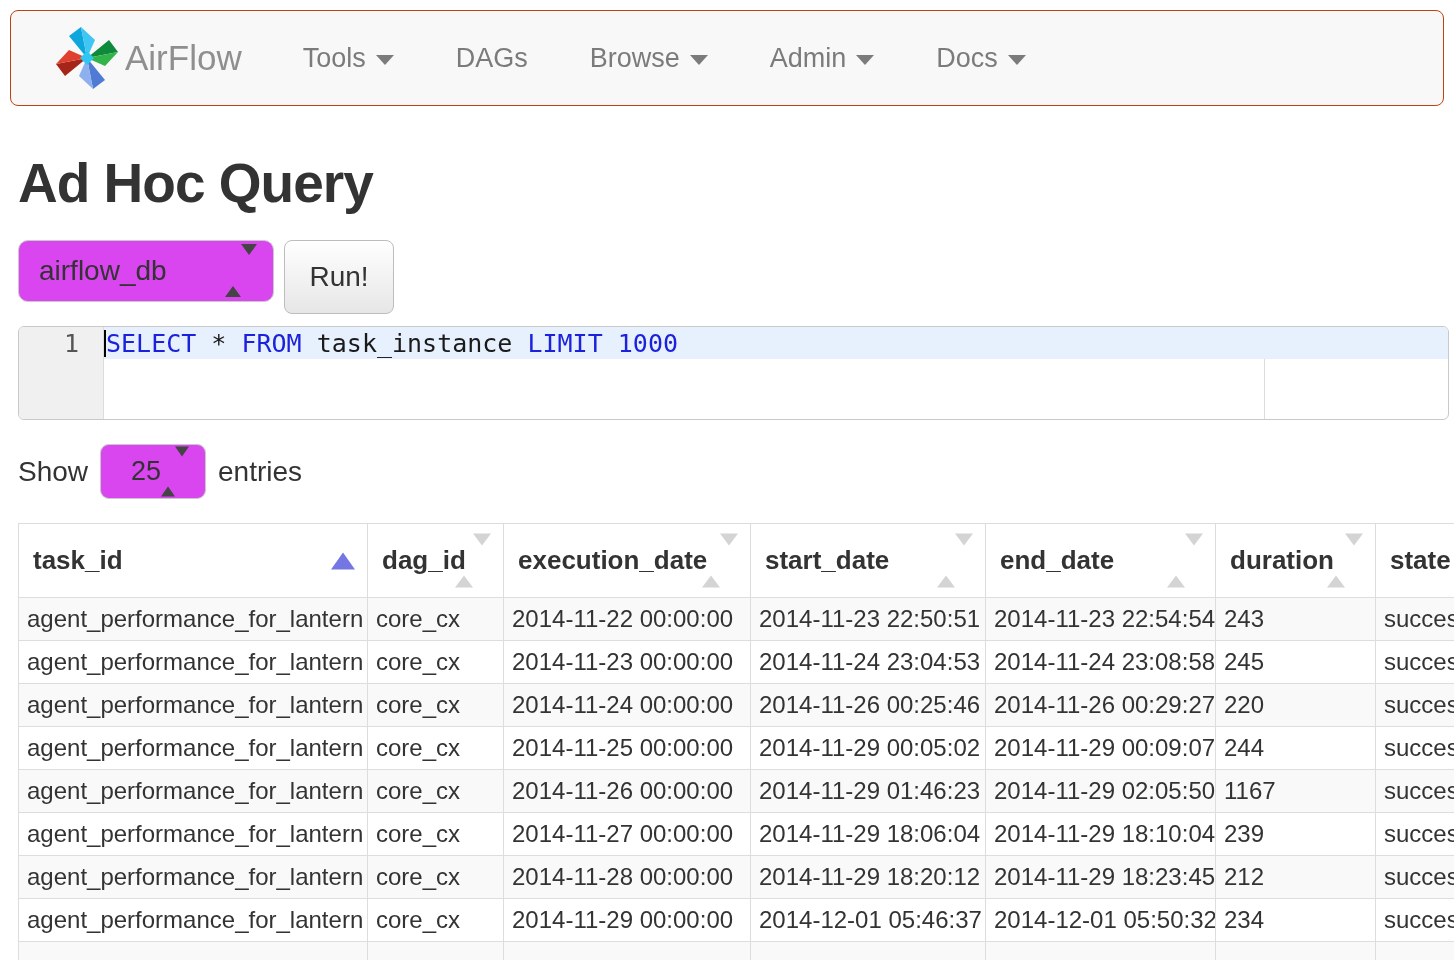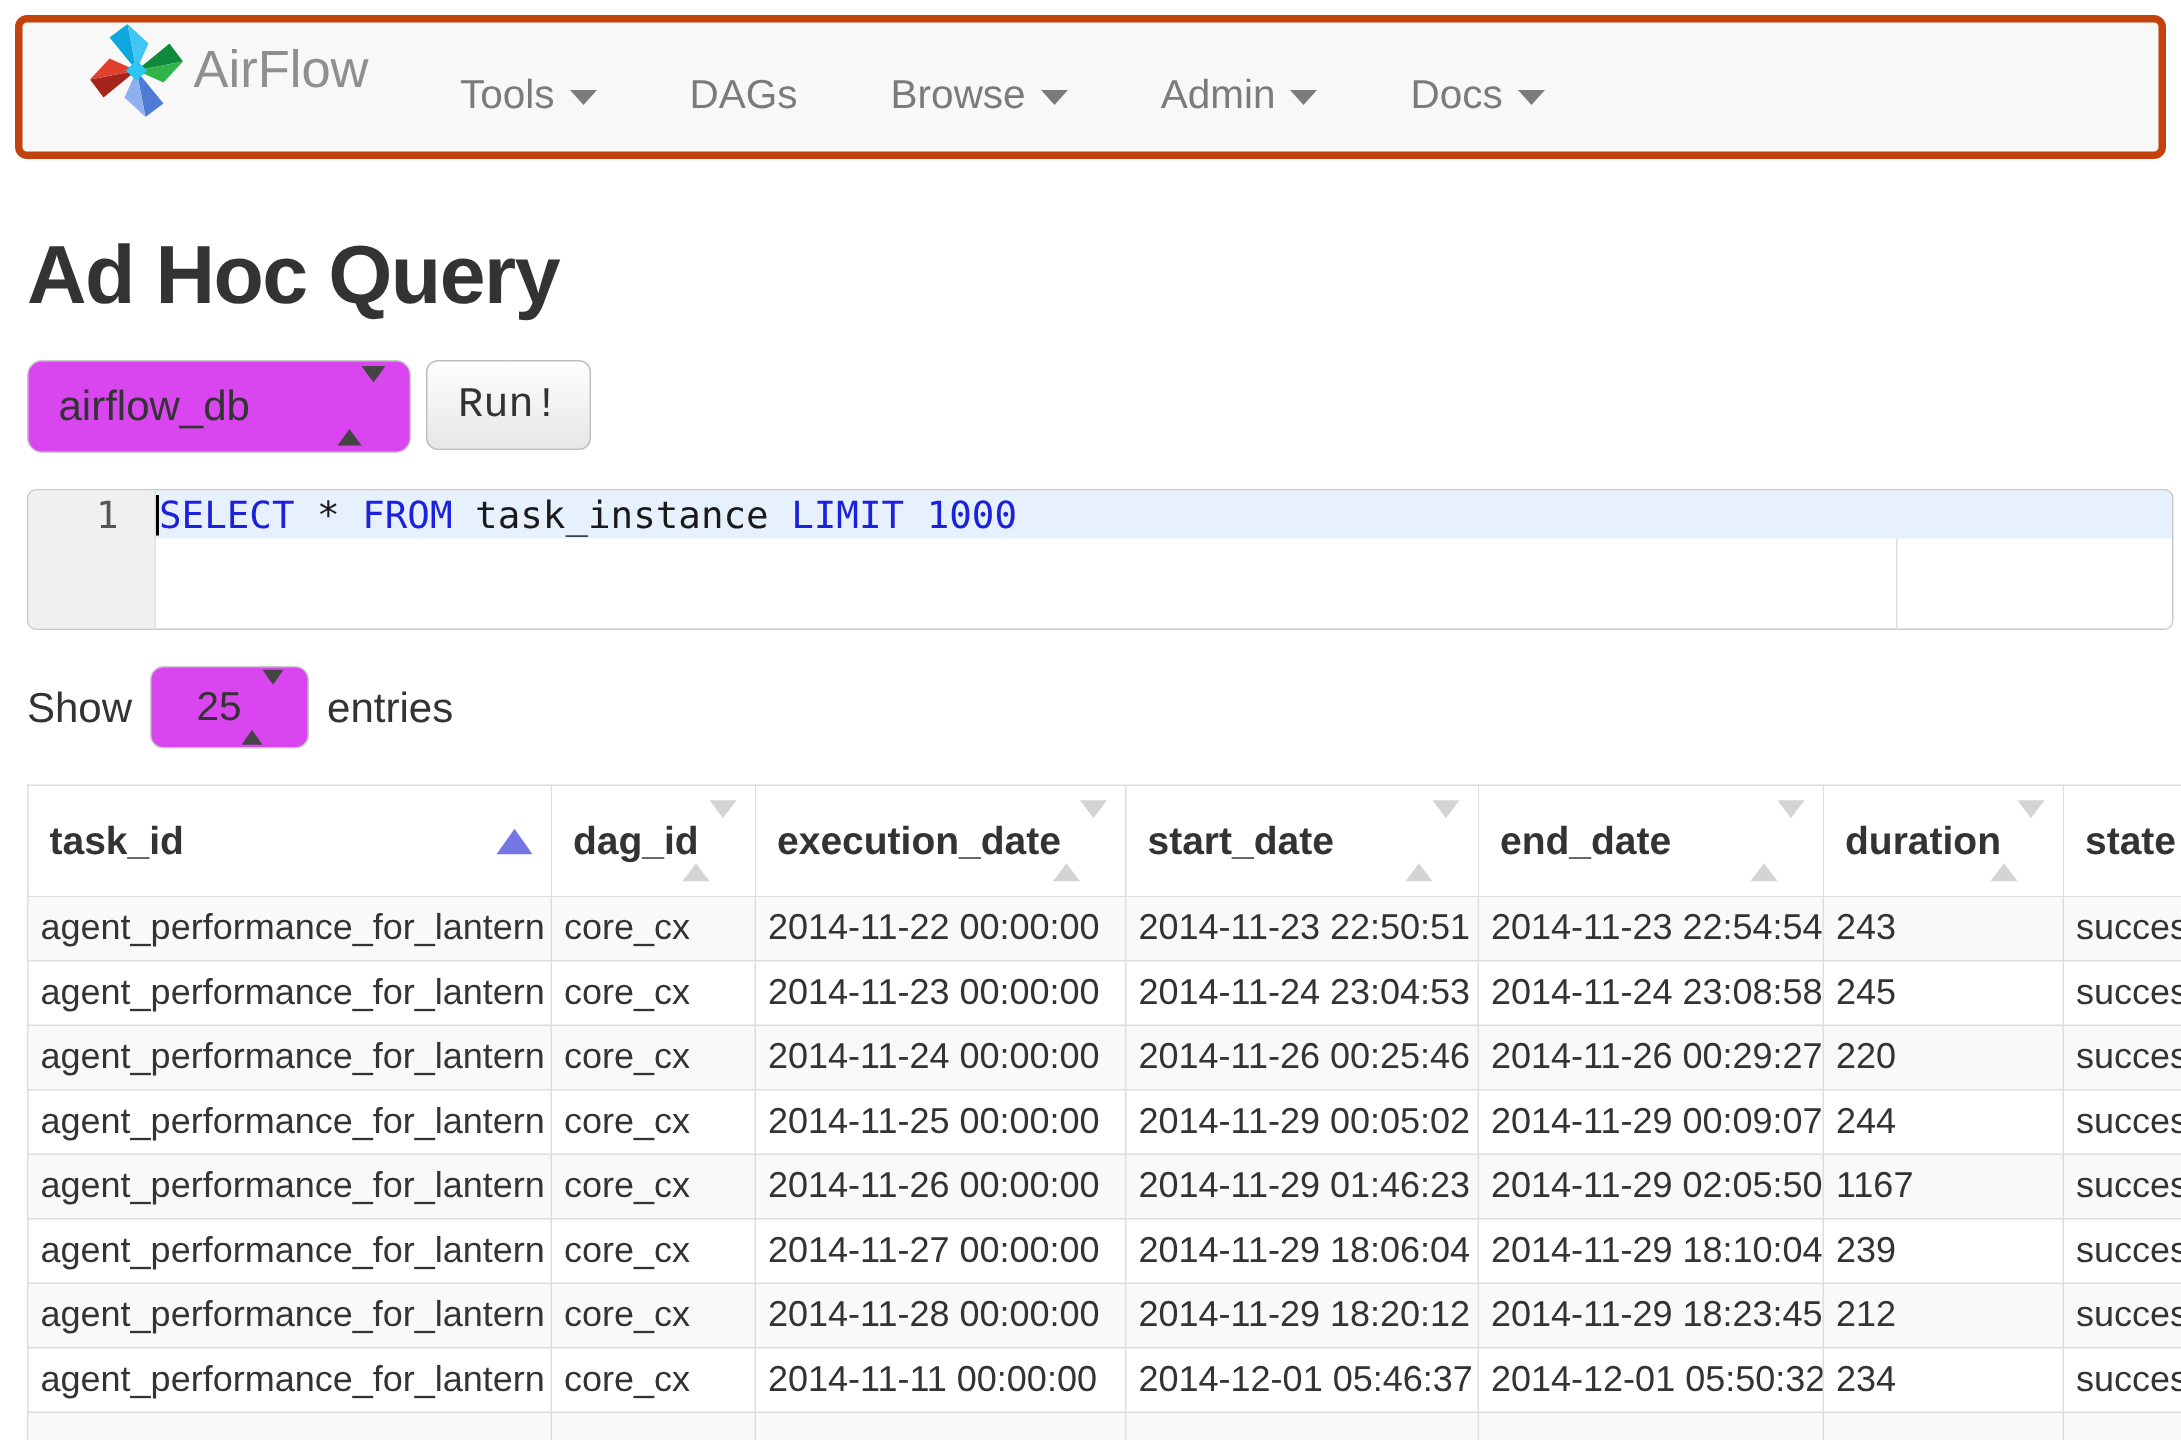--- a/index.html
+++ b/index.html
@@ -5,22 +5,22 @@
   * { box-sizing: border-box; }
   html,body { margin:0; padding:0; }
   body {
     width:1454px; height:960px; overflow:hidden; background:#fff;
     font-family:"Liberation Sans", sans-serif; color:#333;
   }
 
   
   .navbar {
     position:absolute; left:10px; top:10px; width:1434px; height:96px;
-    background:#f8f8f8; border:5px solid #c2410c; border-radius:8px;
-    display:flex; align-items:flex-start;
+    background:#f8f8f8; border:1px solid #c2410c; border-radius:8px;
+    display:flex; align-items:center;
   }
   .brand { display:flex; align-items:center; margin-left:44px; cursor:pointer; }
   .brand svg { width:64px; height:64px; display:block; }
   .brand-text { font-size:35px; color:#8f8f8f; margin-left:6px; }
   .nav { display:flex; list-style:none; margin:0 0 0 30px; padding:0; }
   .nav-item {
     display:flex; align-items:center; padding:0 31px; cursor:pointer;
     font-size:27px; color:#7b7b7b; height:96px;
   }
   .caret {
@@ -45,23 +45,23 @@
   .select-arrows { position:absolute; right:16px; top:50%; transform:translateY(-50%); }
   .select-arrows .up {
     width:0; height:0; border-left:8px solid transparent; border-right:8px solid transparent;
     border-bottom:11px solid #444; margin-bottom:4px;
   }
   .select-arrows .down {
     width:0; height:0; border-left:8px solid transparent; border-right:8px solid transparent;
     border-top:11px solid #444;
   }
   .run-button {
-    margin-left:10px; width:110px; height:60px; border:1px solid #bdbdbd; border-radius:8px;
+    margin-left:10px; width:110px; height:74px; border:1px solid #bdbdbd; border-radius:8px;
     background:linear-gradient(#ffffff,#e6e6e6); font-size:28px; color:#333;
-    font-family:Liberation Mono, monospace; cursor:pointer;
+    font-family:Liberation Sans, sans-serif; cursor:pointer;
   }
 
   
   .sql-editor {
     position:relative; margin:24px 0 0 18px; width:1431px; height:94px;
     border:1px solid #c9c9c9; border-radius:6px; background:#fff;
     display:flex; overflow:hidden;
   }
   .editor-gutter {
     width:85px; background:#f0f0f0; border-right:1px solid #ddd;
@@ -314,21 +314,21 @@
         <td>core_cx</td>
         <td>2014-11-28 00:00:00</td>
         <td>2014-11-29 18:20:12</td>
         <td>2014-11-29 18:23:45</td>
         <td>212</td>
         <td>success</td>
       </tr>
       <tr class="even">
         <td>agent_performance_for_lantern</td>
         <td>core_cx</td>
-        <td>2014-11-11 00:00:00</td>
+        <td>2014-11-29 00:00:00</td>
         <td>2014-12-01 05:46:37</td>
         <td>2014-12-01 05:50:32</td>
         <td>234</td>
         <td>success</td>
       </tr>
       <tr class="odd">
         <td></td>
         <td></td>
         <td></td>
         <td></td>

